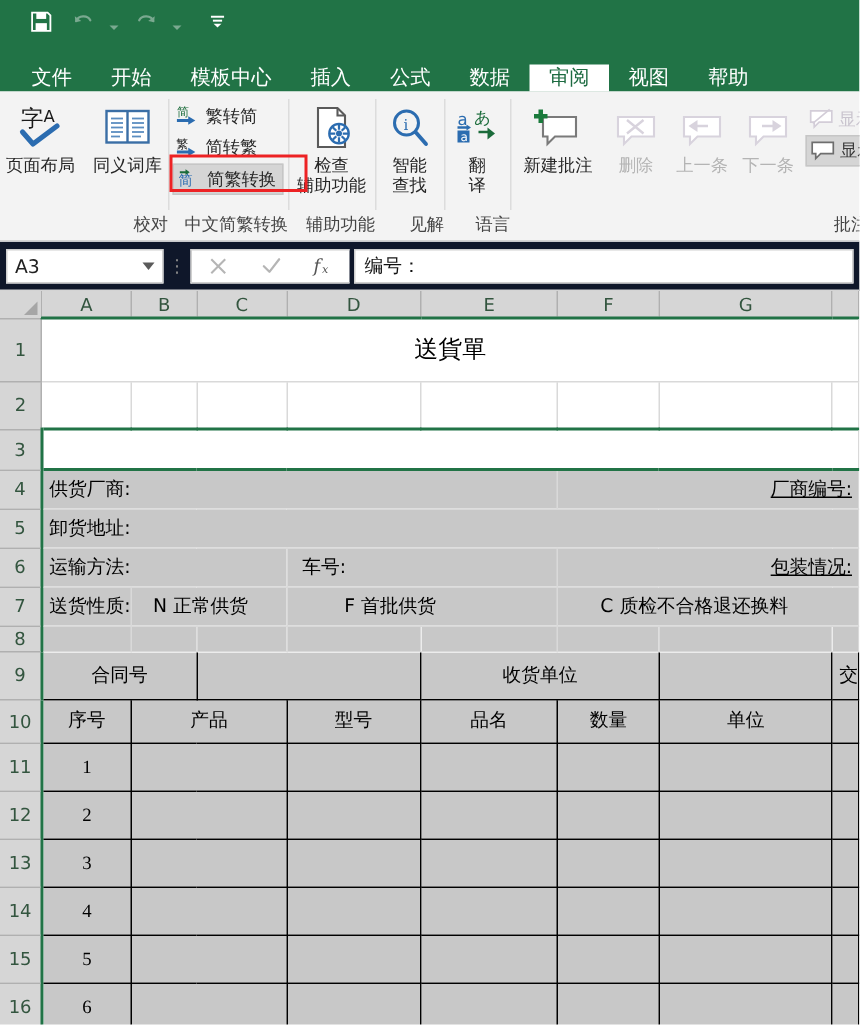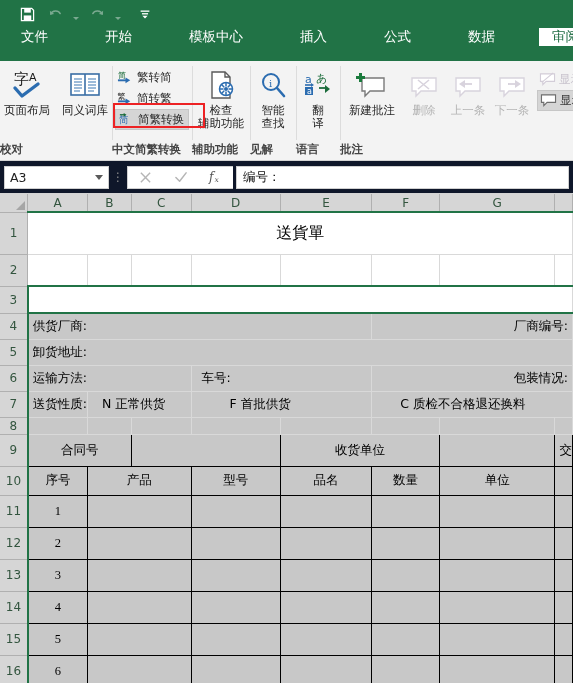--- a/index.html
+++ b/index.html
@@ -26,21 +26,21 @@
   .qat-caret i {
     display: block; width: 0; height: 0;
     border-left: 3px solid transparent; border-right: 3px solid transparent;
     border-top: 3.5px solid #7aa990;
   }
   .qat-more { margin-left: 6px; }
 
   
   .tabbar {
     height: 33px; background: #217346;
-    display: flex; align-items: flex-start; padding-left: 8px; gap: 31px;
+    display: flex; align-items: flex-end; padding-left: 8px;
   }
   .tab {
     padding: 0 13px; display: flex; align-items: center;
     color: #ffffff; font-size: 13.5px; white-space: nowrap;
     font-family: "DejaVu Sans", "Liberation Sans", sans-serif;
   }
   .tab.active { background: #ffffff; color: #1d6b41; }
 
   
   .ribbon {
@@ -51,22 +51,22 @@
     display: flex; flex-direction: column; align-items: center;
     justify-content: space-between; position: relative;
     padding: 3px 0 2px 0;
   }
   .rgroup + .rgroup::before {
     content: ""; position: absolute; left: 0; top: 5px; bottom: 20px;
     width: 1px; background: #dcdcdc;
   }
   .rgroup-items { display: flex; align-items: flex-start; flex: 1; }
   .rgroup-title {
-    font-size: 11.5px; color: #444444; text-align: left;
-    width: 100%; padding-bottom: 1px; font-weight: bold;
+    font-size: 11.5px; color: #444444; text-align: right;
+    width: 100%; padding-bottom: 1px;
   }
 
   .bigbtn {
     width: 58px; display: flex; flex-direction: column; align-items: center;
     padding: 2px 1px 0 1px; cursor: default;
   }
   .bigbtn .glyph {
     height: 38px; display: flex; align-items: center; justify-content: center;
   }
   .bigbtn .lbl {
@@ -146,21 +146,21 @@
     background: #ffffff; font-size: 12.5px; color: #000000;
     vertical-align: middle; overflow: hidden; white-space: nowrap;
     border-right: 1px solid #d9d9d9; border-bottom: 1px solid #d9d9d9;
   }
   .cell.gray { background: #c8c8c8; }
   .cell.bord {
     border: 1px solid #000000;
   }
   .cell.c { text-align: center; font-family: Liberation Serif, serif; }
   .cell.l { text-align: left; padding-left: 4px; }
-  .cell.r { text-align: right; padding-right: 4px; }
+  .cell.r { text-align: right; padding-right: 4px; text-decoration: underline; }
   .cell.title { font-size: 16px; text-align: center; }
   .selrow-top { border-top: 2px solid #217346 !important; }
   .selrow-bot { border-bottom: 2px solid #217346 !important; }
 </style>
 </head>
 <body>
 
 <div class="qat-bar">
   <div class="qat-btn">
     <svg width="15" height="15" viewBox="0 0 16 16">

